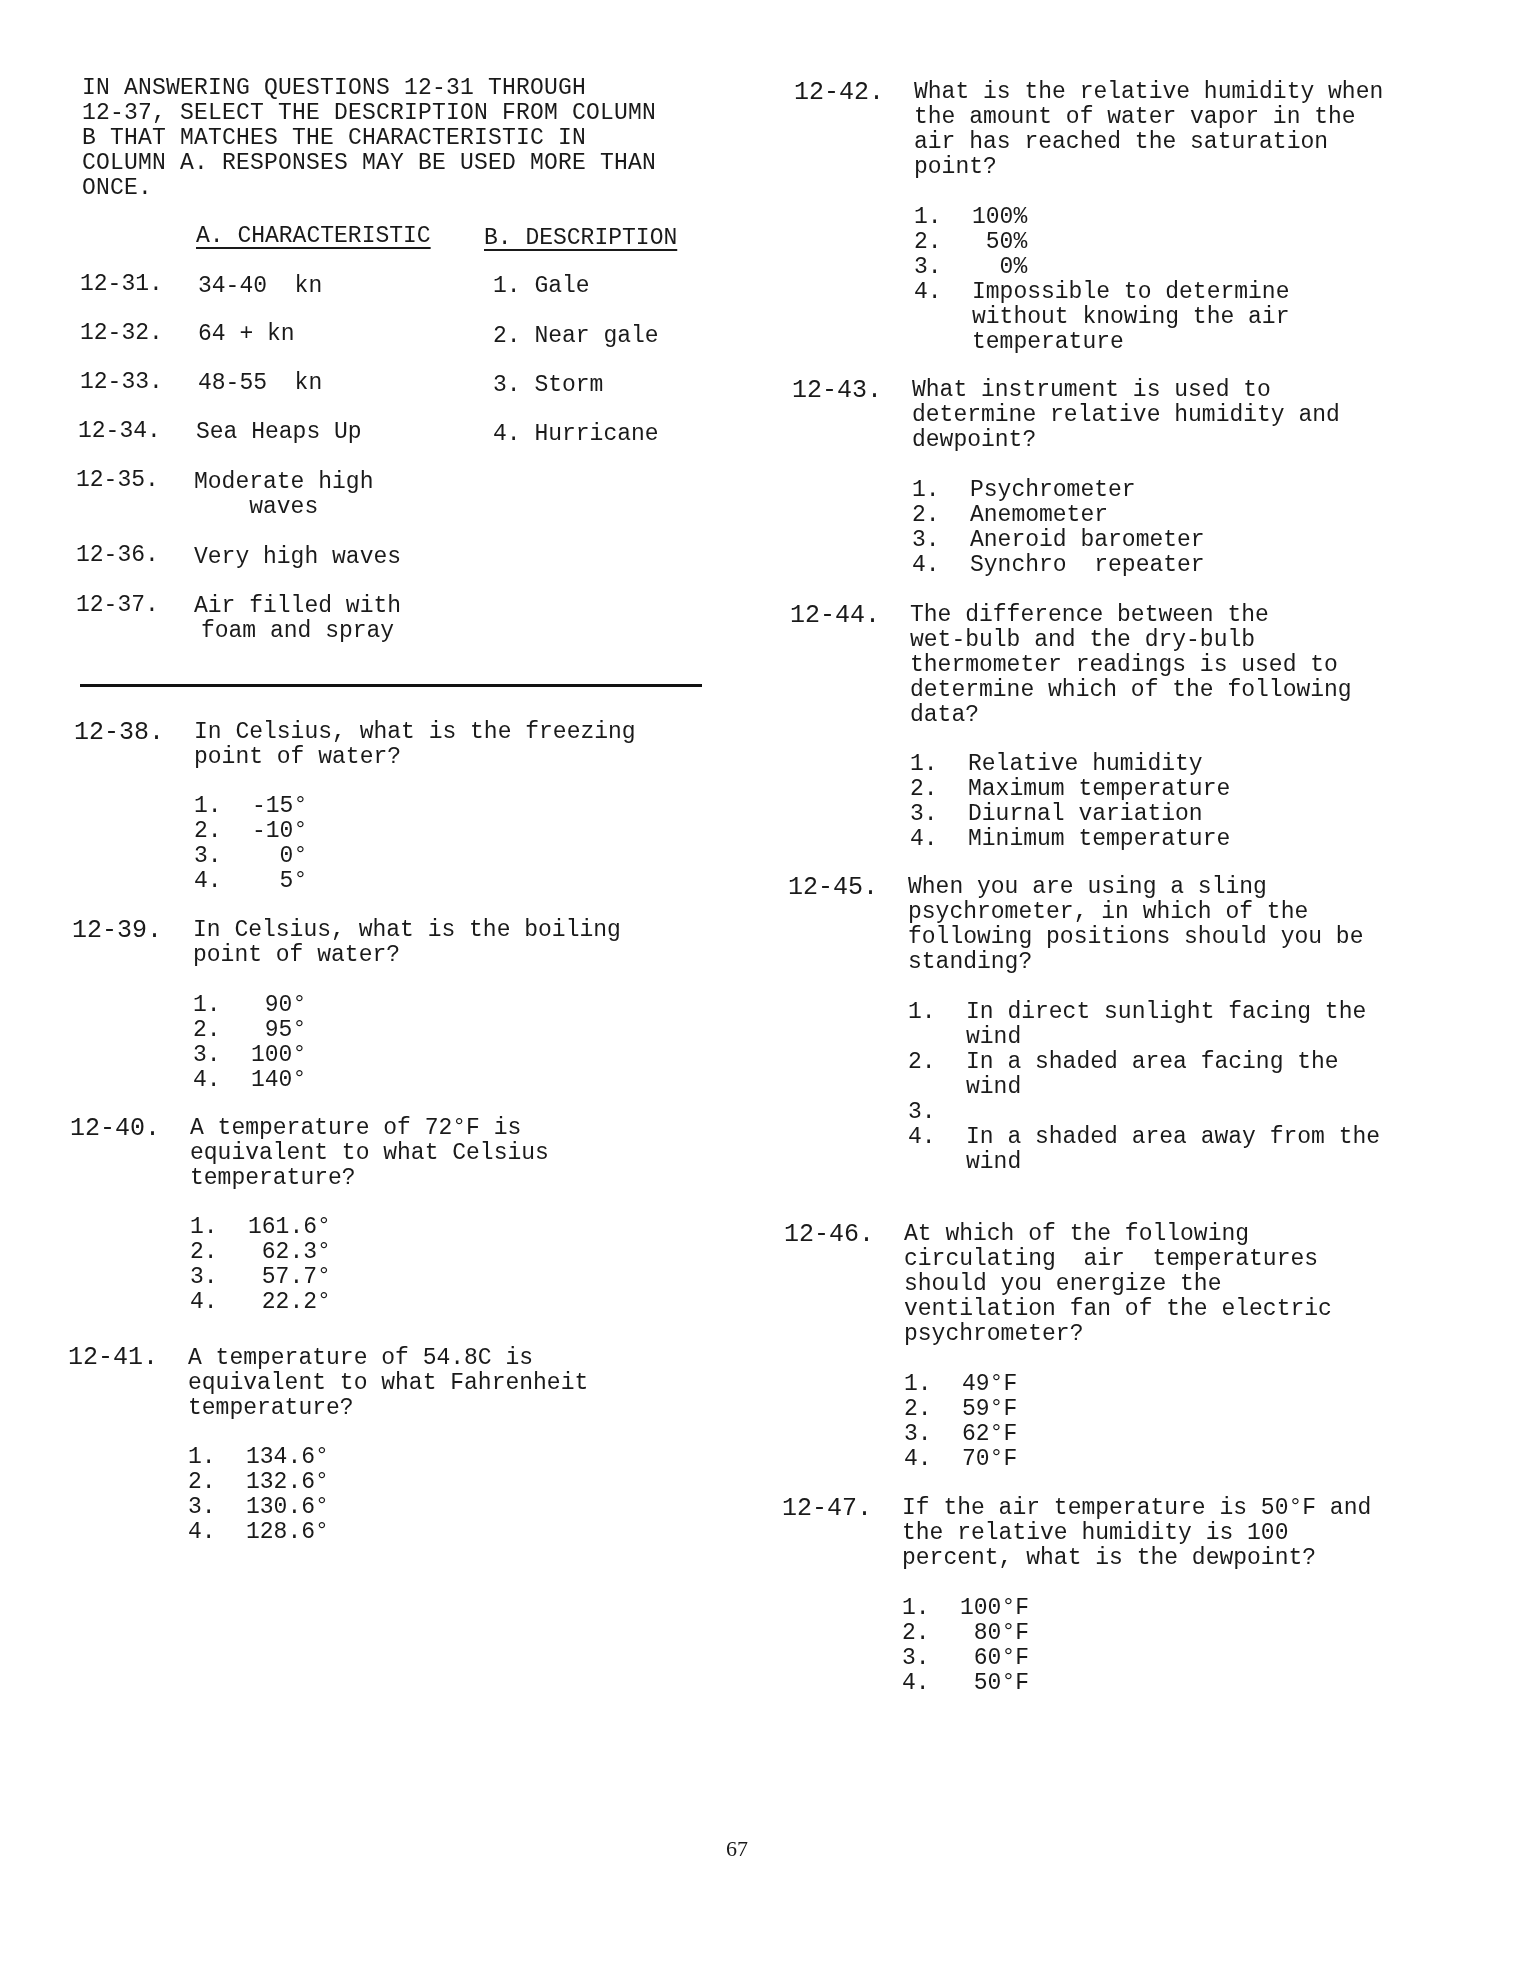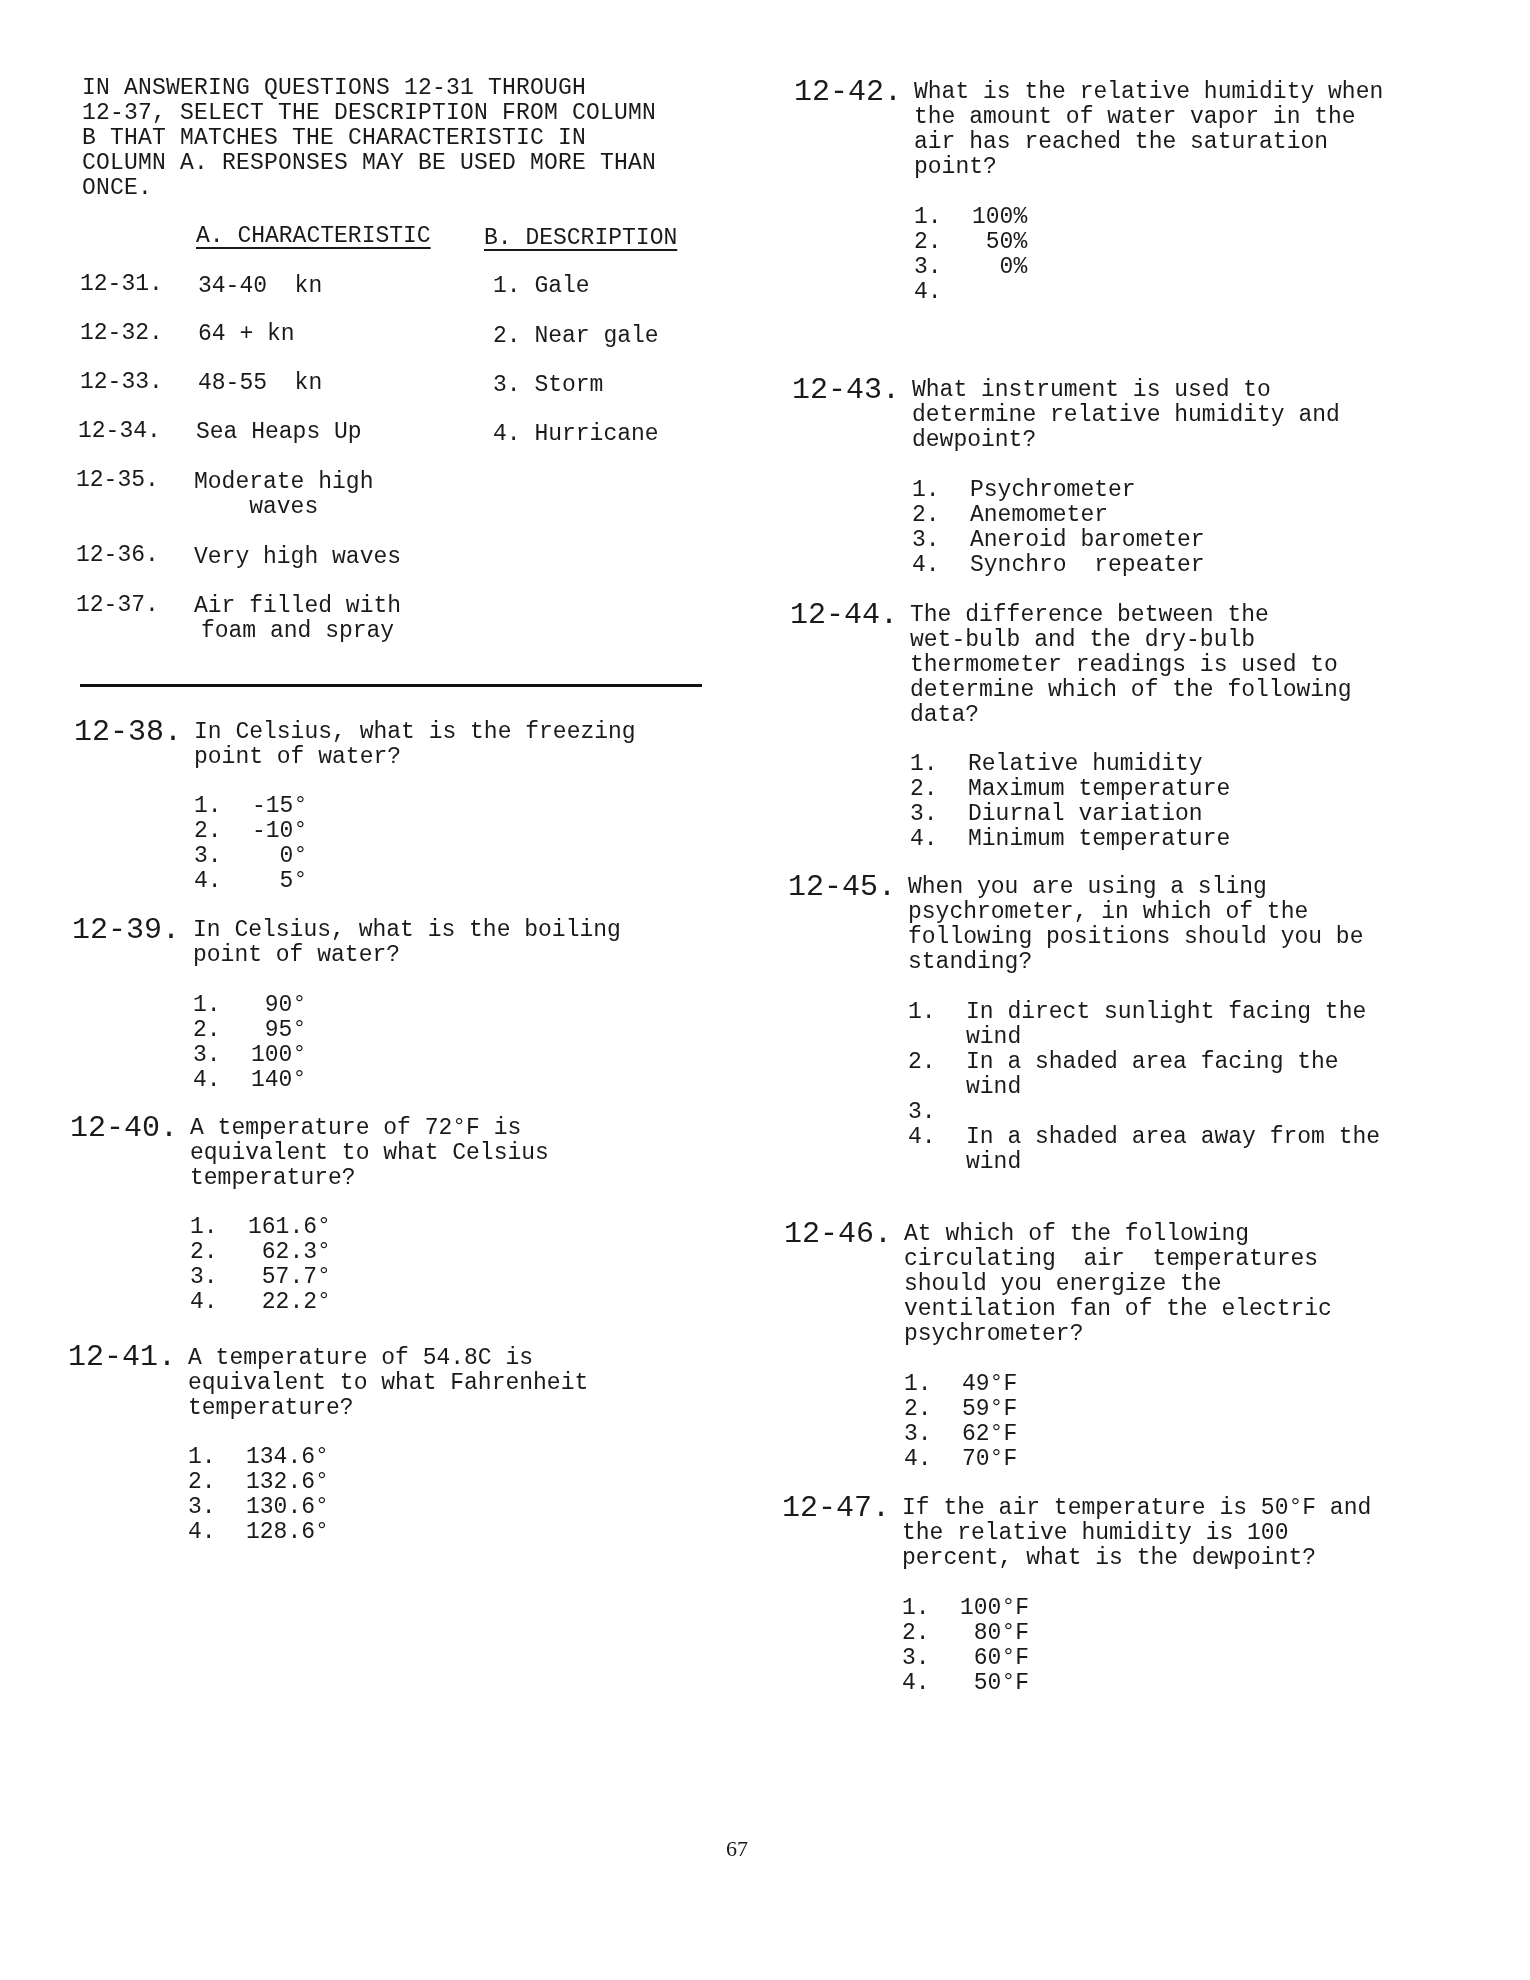--- a/index.html
+++ b/index.html
@@ -40,21 +40,21 @@
       white-space: pre;
     }
     .match-row {
       font-size: 23px;
       line-height: 25px;
       white-space: pre;
       text-align: center;
     }
     .qnum {
       position: absolute;
-      font-size: 30px;
+      font-size: 25px;
       line-height: 25px;
       white-space: pre;
     }
     .qtext {
       position: absolute;
       font-size: 23px;
       line-height: 25px;
       white-space: pre;
     }
     .opts {
@@ -187,21 +187,23 @@
   <div>
     <div class="qnum" style="left:794px; top:80px;">12-42.</div>
     <div class="qtext" style="left:914px; top:80px;">What is the relative humidity when
 the amount of water vapor in the
 air has reached the saturation
 point?</div>
     <div class="opts" style="left:914px; top:205px;">
       <div class="opt"><span class="on">1.</span><span class="ot">100%</span></div>
       <div class="opt"><span class="on">2.</span><span class="ot"> 50%</span></div>
       <div class="opt"><span class="on">3.</span><span class="ot">  0%</span></div>
-      <div class="opt"><span class="on">4.</span></div>
+      <div class="opt"><span class="on">4.</span><span class="ot">Impossible to determine
+without knowing the air
+temperature</span></div>
     </div>
   </div>
 
   <div>
     <div class="qnum" style="left:792px; top:378px;">12-43.</div>
     <div class="qtext" style="left:912px; top:378px;">What instrument is used to
 determine relative humidity and
 dewpoint?</div>
     <div class="opts" style="left:912px; top:478px;">
       <div class="opt"><span class="on">1.</span><span class="ot">Psychrometer</span></div>

